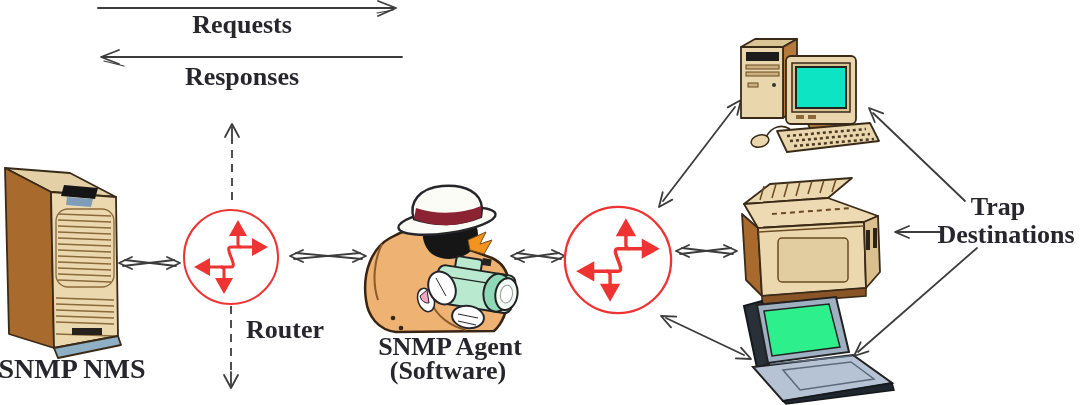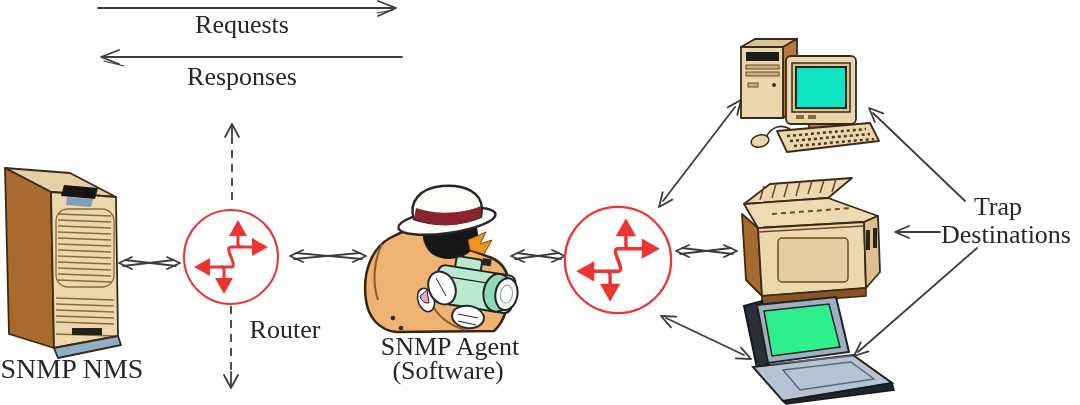--- a/index.html
+++ b/index.html
@@ -1,16 +1,16 @@
 <!DOCTYPE html>
 <html style="--line: #3c3c3c; --text: #26262c; --router-red: #ee3333; --screen-cyan: #0ce4c4; --screen-green: #2df08c; --device-tan: #ecd8ae; --device-brown: #a96a2e; --coat-tan: #eeb272; --camera-mint: #b9ead0; --hat-white: #fcfcf6; --hat-band-red: #8c2332; --eye-green: #b2d43a; --laptop-gray: #b6c3d4; --base-blue: #8fb0c4;"><head>
 <meta charset="utf-8">
 <style>
   html,body{margin:0;padding:0;background:#fff;}
-  .stage{position:relative;width:1080px;height:405px;background:#ffffff;overflow:hidden;}
+  .stage{position:relative;width:1080px;height:405px;background:#ffffff;overflow:hidden;font-weight:bold;}
   svg{display:block;}
   .lbl{font-family:"Liberation Serif","DejaVu Serif",serif;fill:var(--text,#26262c);font-size:26px;text-anchor:middle;}
   .lbl-lg{font-size:28px;}
   .ln{stroke:var(--line,#3c3c3c);stroke-width:1.8;fill:none;stroke-linecap:round;stroke-linejoin:round;}
   .thin{stroke-width:1.2;}
   .dash{stroke:var(--line,#3c3c3c);stroke-width:1.8;fill:none;stroke-dasharray:8 6;}
   .router-circle{fill:#ffffff;stroke:var(--router-red,#ee3333);stroke-width:2;}
   .router-stem{stroke:var(--router-red,#ee3333);stroke-width:3;fill:none;}
   .router-tri{fill:var(--router-red,#ee3333);}
   .oln{stroke:#3a2a18;stroke-width:1.8;stroke-linejoin:round;}

